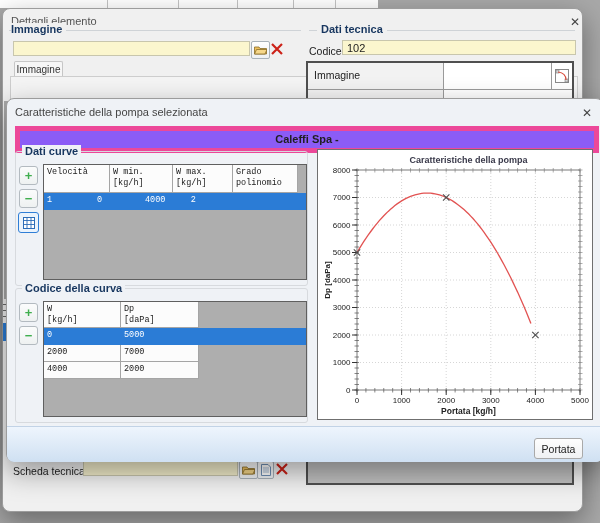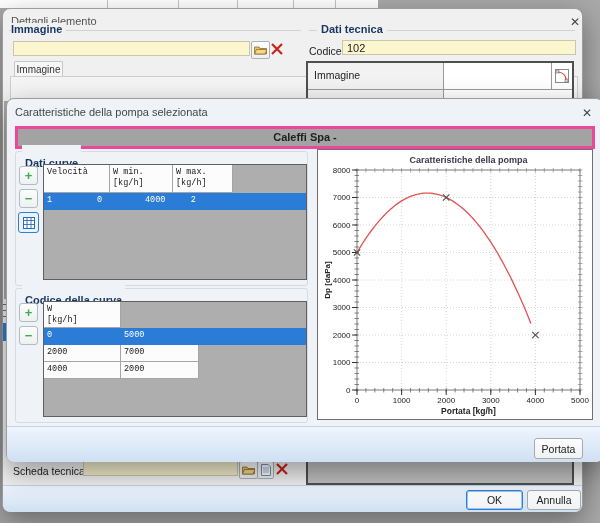--- a/index.html
+++ b/index.html
@@ -13,21 +13,21 @@
 
   
   .dialog{position:absolute;background:#f0f0f0;border:1px solid #9c9c9c;border-radius:8px;
           box-shadow:0 10px 28px rgba(0,0,0,.38);}
   .titlebar-text{position:absolute;font-size:11px;color:#535353;}
   .close-btn{position:absolute;width:20px;height:18px;display:flex;align-items:center;justify-content:center;
              color:#444;font-size:12px;cursor:default;}
 
   .grouplabel{position:absolute;font-size:11px;font-weight:bold;color:#17365f;background:inherit;}
   .gb{position:absolute;border:1px solid #d7dade;border-radius:3px;}
-  .gb .grouplabel{top:-7px;left:6px;background:#eff2f6;padding:12px 3px;}
+  .gb .grouplabel{top:-7px;left:6px;background:#eff2f6;padding:0 3px;}
 
   .yellowfield{position:absolute;background:#fbf6ce;border:1px solid #c8c6ad;font-size:11px;color:#222;
                padding:0 4px;line-height:14px;}
 
   .iconbtn{position:absolute;width:17px;height:16px;border:1px solid #a9b2ba;border-radius:2px;
            background:linear-gradient(#ffffff,#edf0f3);display:flex;align-items:center;justify-content:center;}
   .plainicon{position:absolute;display:flex;align-items:center;justify-content:center;}
 
   .gbtn{position:absolute;width:17px;height:17px;border:1px solid #b3bac0;border-radius:3px;
         background:linear-gradient(#fbfcfc,#eef1f1);color:#3fae4e;font-weight:bold;font-size:13px;
@@ -37,21 +37,21 @@
 
   
   .grid{position:absolute;background:#aeaeae;border:1px solid #5f5f5f;overflow:hidden;}
   .grow{display:flex;font-family:Liberation Mono, monospace;}
   .gcell{background:#fcfcfc;border-right:1px solid #a5a5a5;border-bottom:1px solid #a5a5a5;
          font-size:8.5px;color:#1a1a1a;padding:2px 3px;box-sizing:border-box;white-space:pre-line;line-height:1.25;}
   .sel{background:#2b7cd6;}
   .sel .gcell{background:#2b7cd6;color:#ffffff;border-right-color:#2b7cd6;border-bottom-color:#2b7cd6;}
 
   
-  .banner{position:absolute;background:#a3a3a3;border:3px solid #ec4899;text-align:center;
+  .banner{position:absolute;background:#8b5cf6;border:5px solid #ec4899;text-align:center;
           font-weight:bold;font-size:11px;color:#1f1f1f;line-height:17px;}
 
   
   .chartpanel{position:absolute;background:#ffffff;border:1px solid #6f6f6f;}
   svg{font-family:"Liberation Sans",sans-serif;}
 
   
   .footerbar{position:absolute;background:linear-gradient(#eef5fd,#cfe0f2);border-top:1px solid #c2d3e6;}
   .btn{position:absolute;background:linear-gradient(#fefefe,#eff1f3);border:1px solid #a9a9a9;border-radius:3px;
        font-size:10.5px;color:#222;display:flex;align-items:center;justify-content:center;}
@@ -143,24 +143,20 @@
         <path d="M0.5 0.5 L7 0.5 L9.5 3 L9.5 11.5 L0.5 11.5 Z" fill="#ffffff" stroke="#6f8fb5"></path>
         <path d="M2 4 H8 M2 6 H8 M2 8 H8" stroke="#9db7d4" stroke-width="0.9"></path>
       </svg>
     </div>
     <div class="plainicon" style="left:271px;top:452px;width:15px;height:15px;">
       <svg width="12" height="12" viewBox="0 0 12 12">
         <path d="M1 1 L11 11 M11 1 L1 11" stroke="#cc2218" stroke-width="2.2"></path>
       </svg>
     </div>
 
-    <div class="footerbar" style="left:0;top:476px;width:579px;height:26px;border-radius:0 0 7px 7px;">
-      <div class="btn btn-focus" style="left:463px;top:4px;width:55px;height:18px;">OK</div>
-      <div class="btn" style="left:524px;top:4px;width:52px;height:18px;">Annulla</div>
-    </div>
   </div>
 
   <div class="dialog" style="left:6px;top:98px;width:596px;height:362px;background:#eff2f6;">
     <div class="titlebar-text" style="left:8px;top:7px;color:#454545;text-align:center;">Caratteristiche della pompa selezionata</div>
     <div class="close-btn" style="left:570px;top:5px;">
       <span>✕</span>
     </div>
 
     <div class="banner" style="left:8px;top:27px;width:574px;height:17px;">Caleffi Spa -</div>
 
@@ -179,20 +175,22 @@
         <path d="M0.5 3.5 H11.5 M4 0.5 V11.5 M8 0.5 V11.5 M0.5 7.5 H11.5" stroke="#2b6cb8" stroke-width="0.9"></path>
       </svg>
     </div>
     <div class="grid" style="left:36px;top:65px;width:262px;height:114px;">
       <div class="grow" style="height:28px;">
         <div class="gcell" style="width:66px;">Velocità</div>
         <div class="gcell" style="width:63px;">W min.
 [kg/h]</div>
         <div class="gcell" style="width:60px;">W max.
 [kg/h]</div>
+        <div class="gcell" style="width:65px;">Grado
+polinomio</div>
       </div>
       <div class="grow sel" style="height:17px;">
         <div class="gcell" style="width:66px;">1</div>
         <div class="gcell" style="width:63px;">0</div>
         <div class="gcell" style="width:60px;">4000</div>
         <div class="gcell" style="width:160px;border-right:none;">2</div>
       </div>
     </div>
 
     <div class="gb" style="left:8px;top:189px;width:291px;height:133px;">
@@ -201,20 +199,22 @@
     <div class="gbtn" style="left:12px;top:204px;">
         <span>+</span>
       </div>
     <div class="gbtn" style="left:12px;top:227px;">
         <span>−</span>
       </div>
     <div class="grid" style="left:36px;top:202px;width:262px;height:114px;">
       <div class="grow" style="height:26px;">
         <div class="gcell" style="width:77px;">W
 [kg/h]</div>
+        <div class="gcell" style="width:78px;">Dp
+[daPa]</div>
       </div>
       <div class="grow sel" style="height:17px;">
         <div class="gcell" style="width:77px;">0</div>
         <div class="gcell" style="width:78px;">5000</div>
       </div>
       <div class="grow" style="height:17px;">
         <div class="gcell" style="width:77px;">2000</div>
         <div class="gcell" style="width:78px;">7000</div>
       </div>
       <div class="grow" style="height:17px;">

